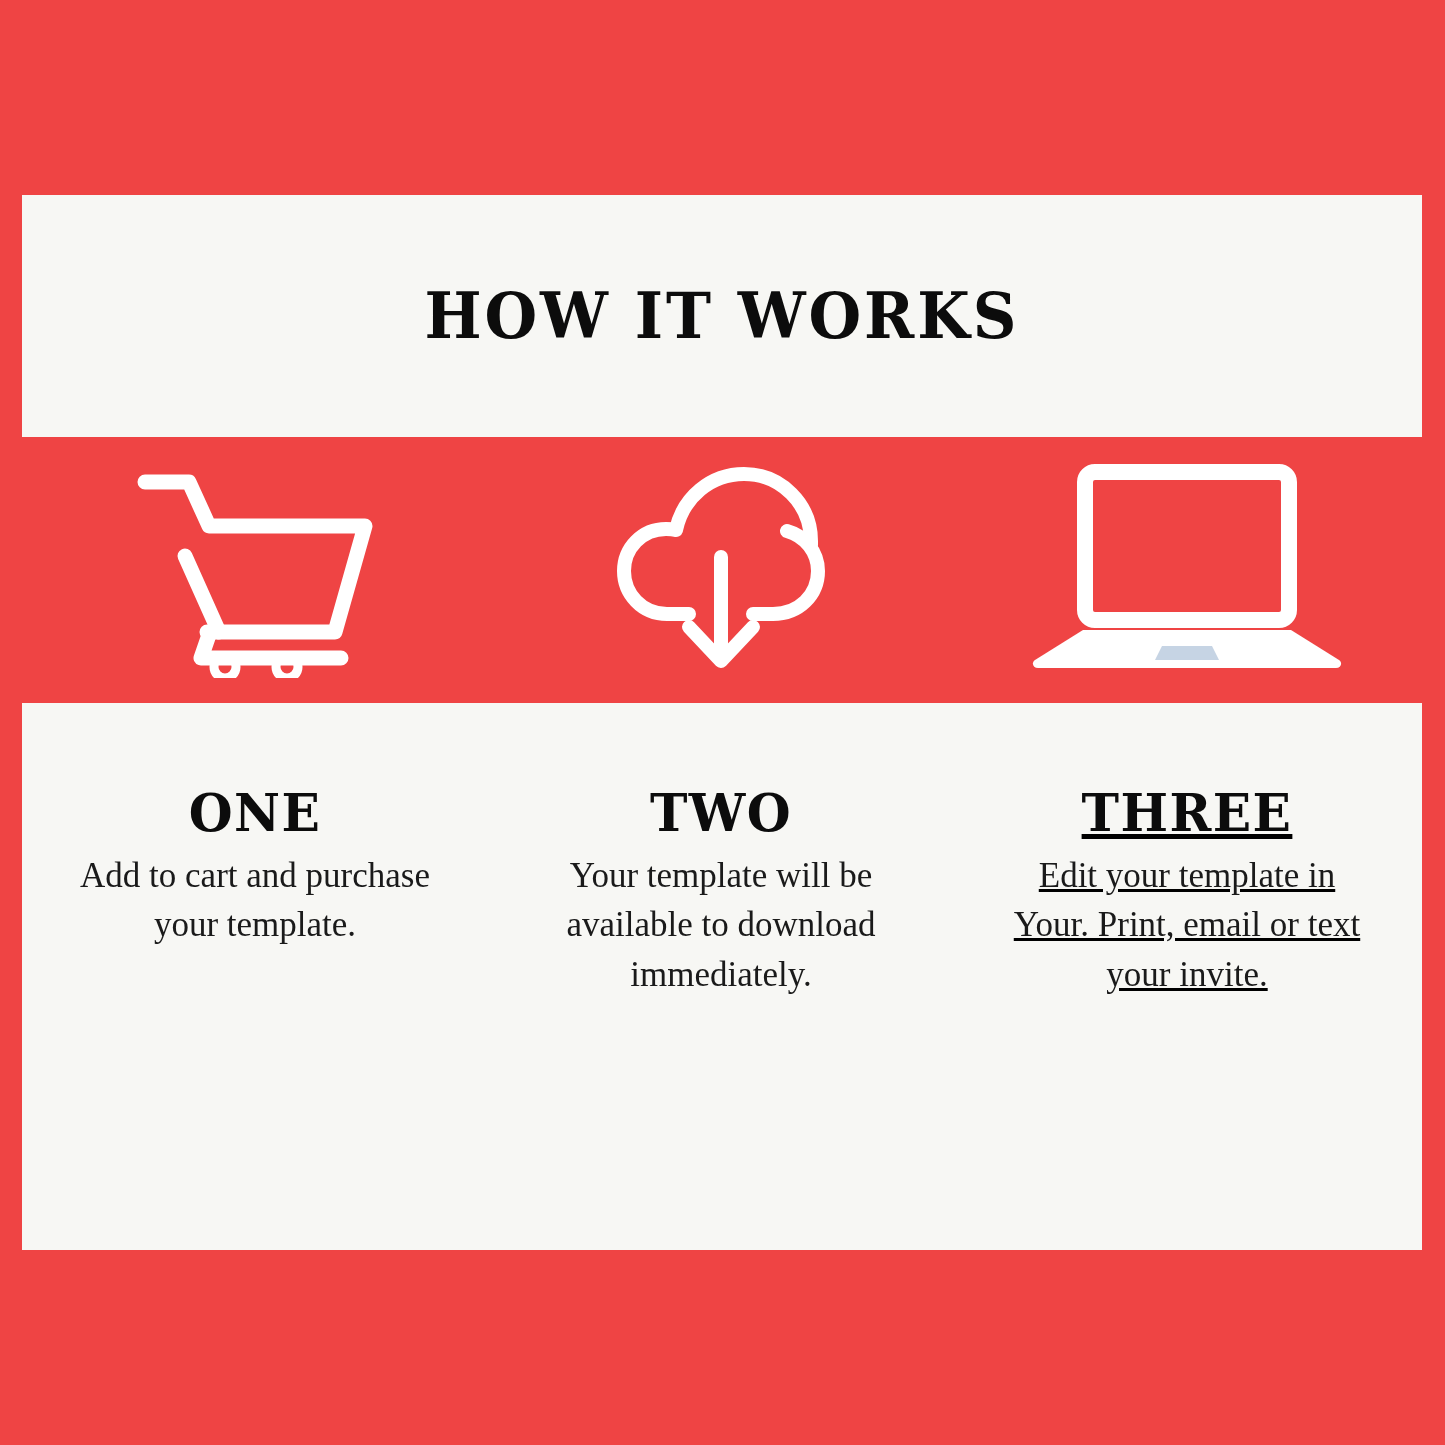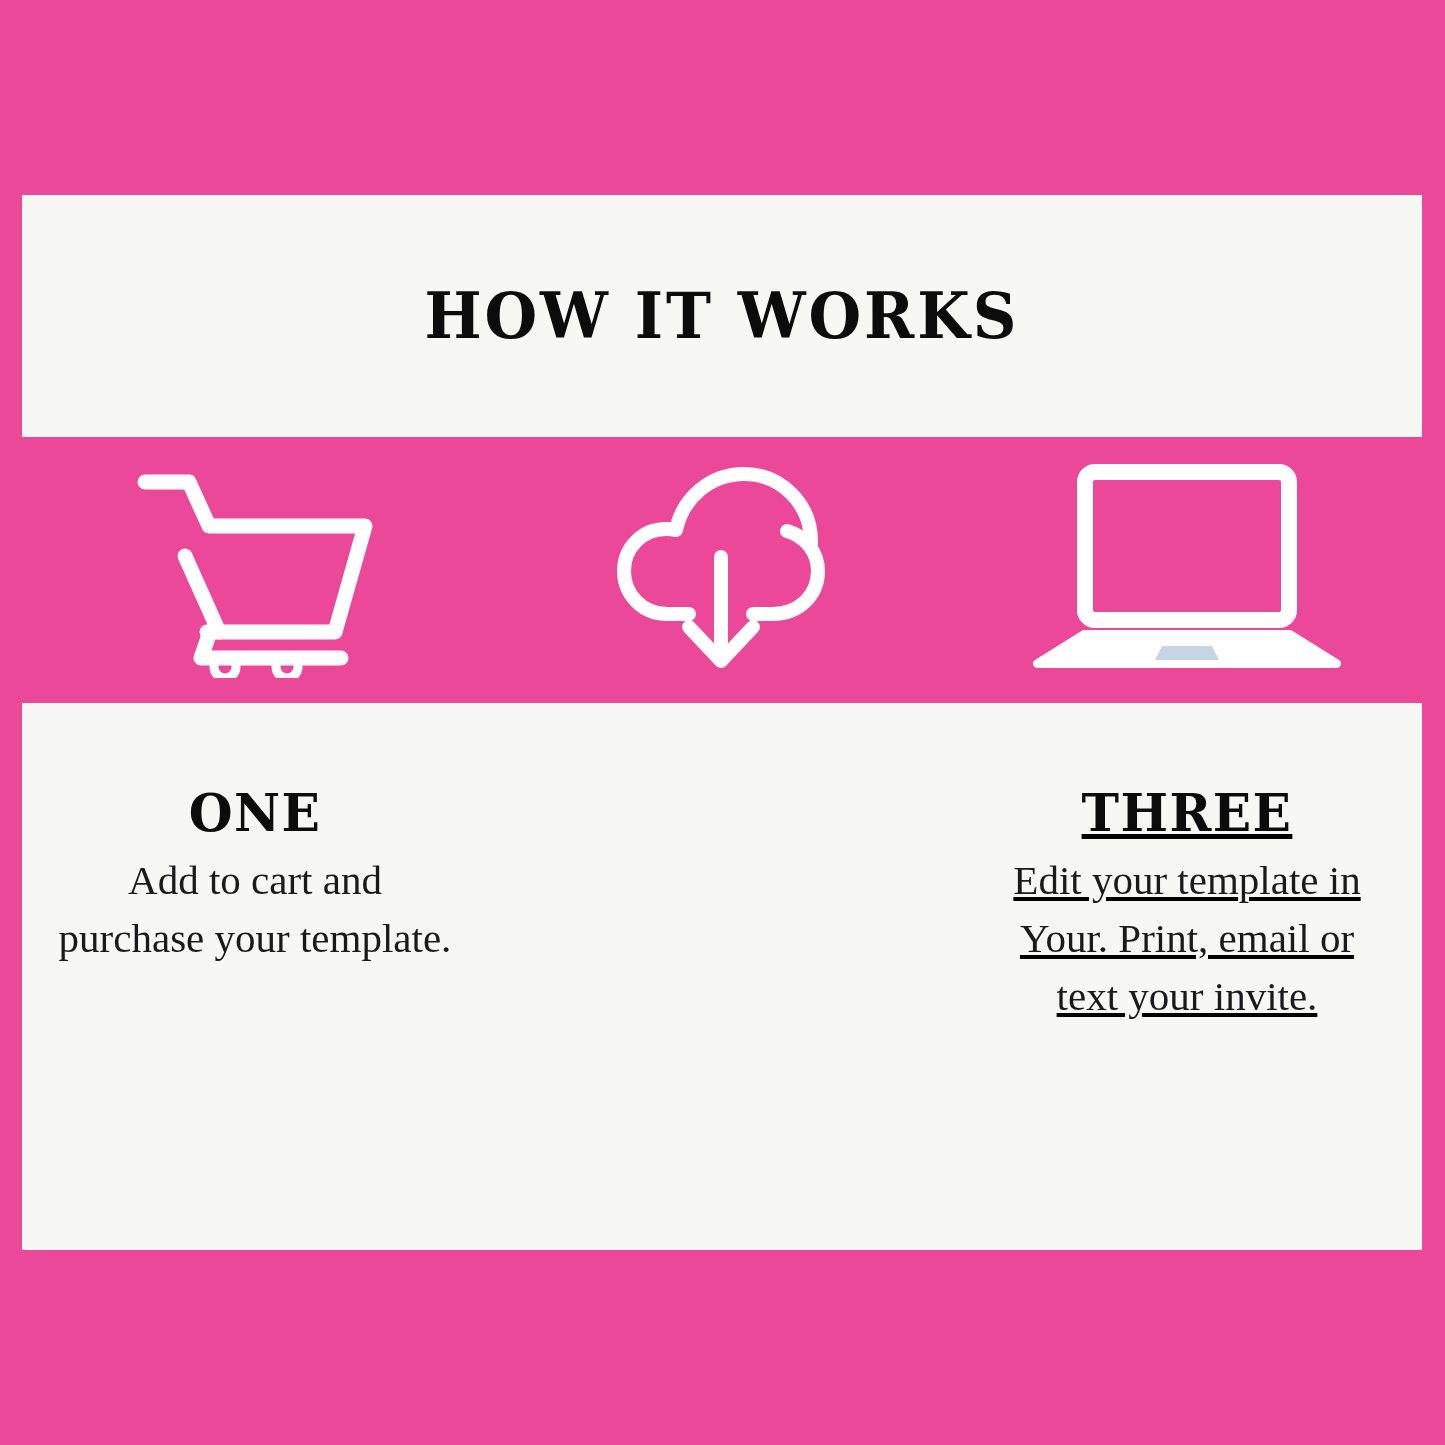--- a/index.html
+++ b/index.html
@@ -11,21 +11,21 @@
     height: 1445px;
     background: #c6d4e4;
     font-family: "Liberation Serif", "DejaVu Serif", serif;
     overflow: hidden;
     position: relative;
   }
 
   .canvas {
     position: absolute;
     inset: 0;
-    background: #ec4899;
+    background: #ef4444;
   }
 
   
   .header-panel {
     position: absolute;
     left: 22px;
     top: 195px;
     width: 1400px;
     height: 242px;
     background: #f7f7f4;
@@ -92,21 +92,21 @@
     font-weight: bold;
     font-size: 53px;
     letter-spacing: 1.5px;
     color: #0c0c0c;
     line-height: 1.05;
     margin: 0 0 10px 0;
     transform: scaleX(0.95);
   }
   .step-body {
     font-family: "Liberation Serif", "DejaVu Serif", serif;
-    font-size: 41px;
+    font-size: 35px;
     line-height: 1.42;
     color: #1a1a1a;
     margin: 0 auto;
     max-width: 390px;
   }
   .step.s1 .step-body { max-width: 400px; }
   .step.s2 .step-body { max-width: 350px; }
   .step.s3 .step-body { max-width: 350px; }
 </style>
 </head>
@@ -158,20 +158,24 @@
 
   </div>
 
   <div class="steps-panel">
 
     <div class="step s1">
       <div class="step-title">ONE</div>
       <div class="step-body">Add to cart and purchase your template.</div>
     </div>
 
+    <div class="step s2">
+      <div class="step-title">TWO</div>
+      <div class="step-body">Your template will be available to download immediately.</div>
+    </div>
 
     <div class="step s3">
       <div class="step-title">THREE</div>
       <div class="step-body">Edit your template in Your. Print, email or text your invite.</div>
     </div>
 
   </div>
 
 </div>
 

